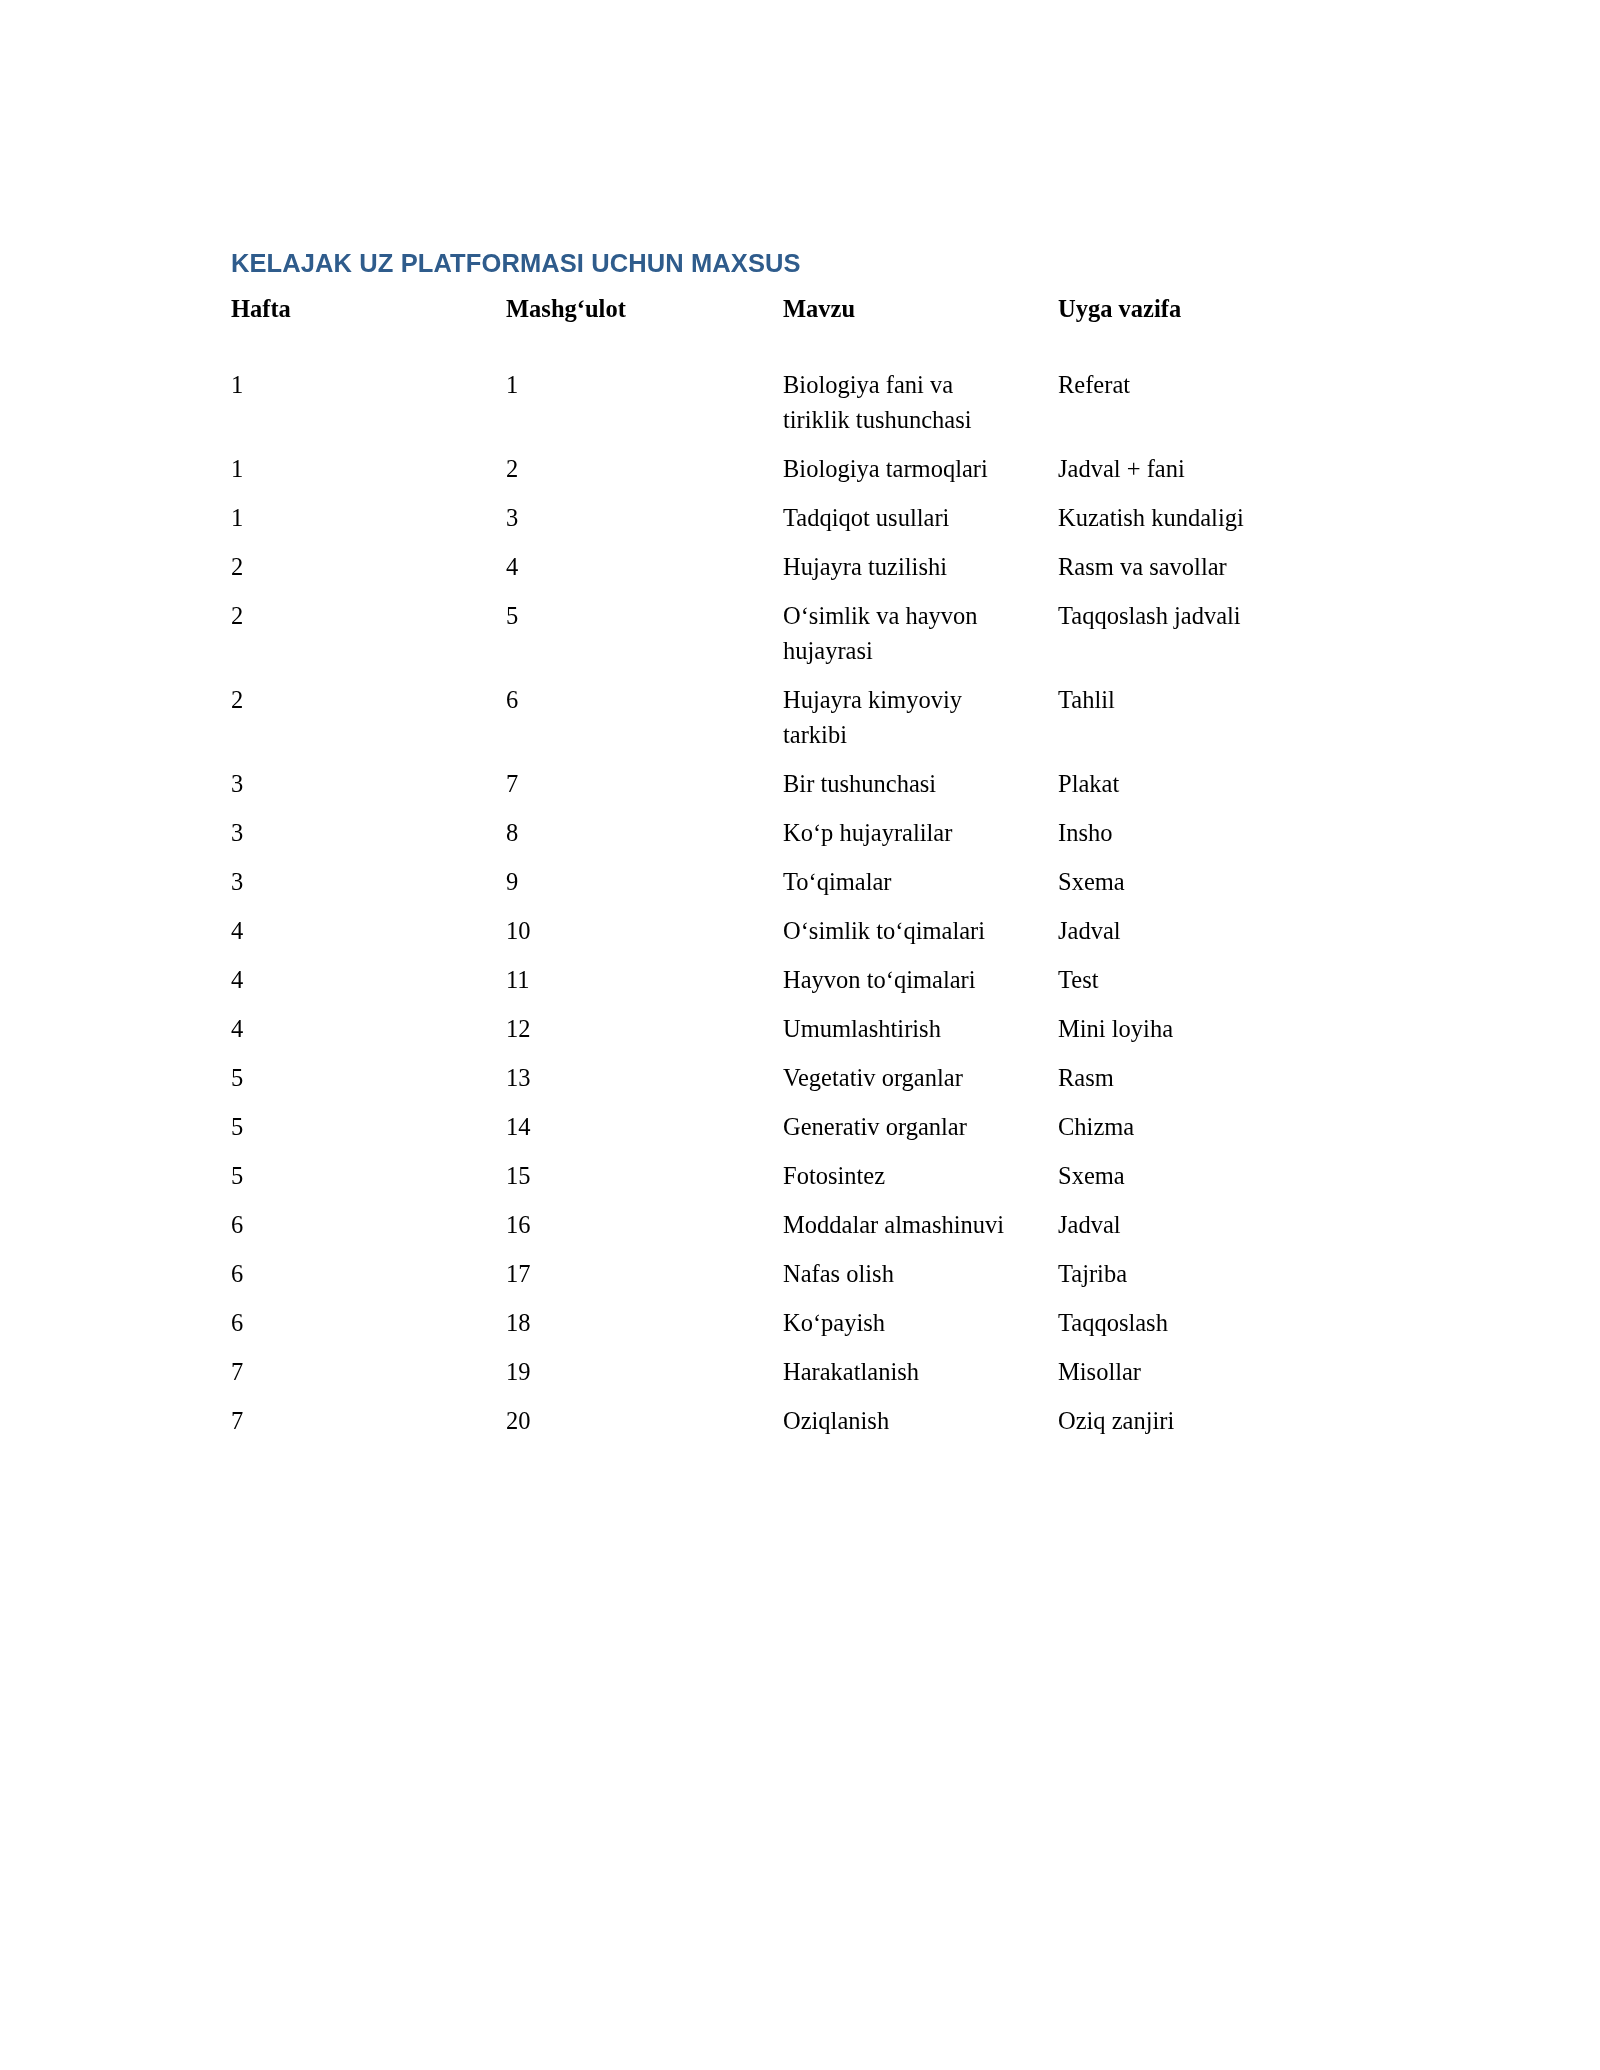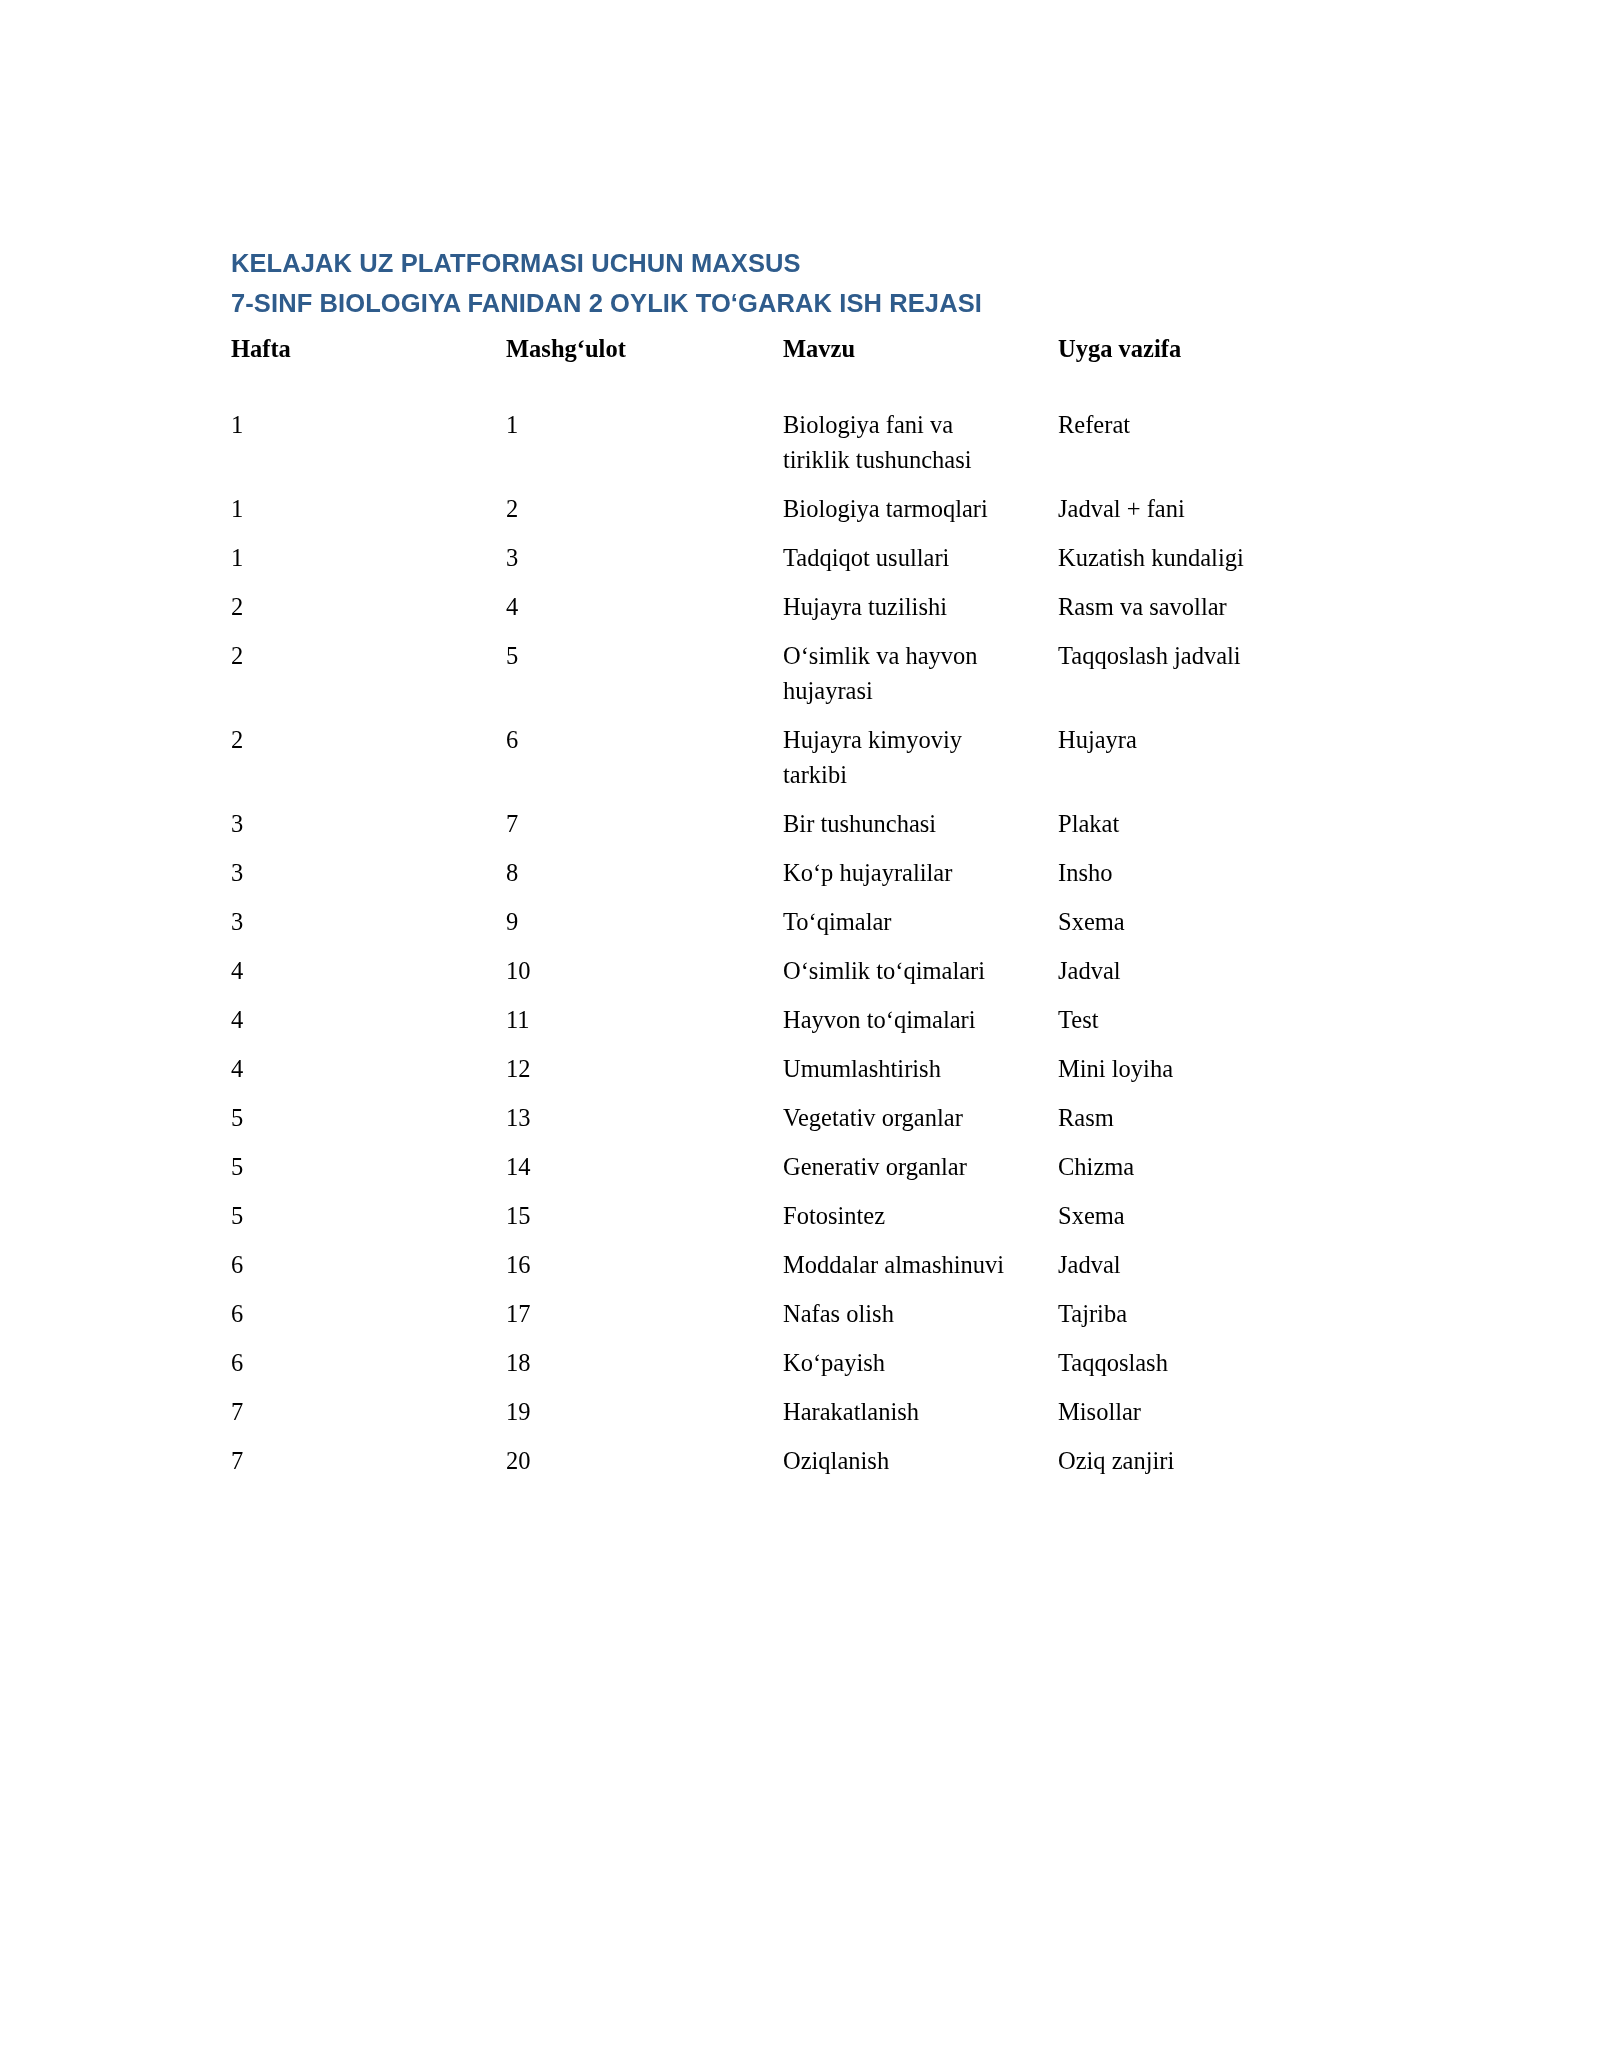--- a/index.html
+++ b/index.html
@@ -100,21 +100,20 @@
   }
 </style>
 </head>
 <body style="background: rgb(255, 255, 255);">
 
 <div id="page" style="background: rgb(255, 255, 255);">
   <div class="doc-body">
 
     <div class="title-block" style="color: rgb(47, 92, 140);">
       <span class="title-line">KELAJAK UZ PLATFORMASI UCHUN MAXSUS</span>
-      <span class="title-line">7-SINF BIOLOGIYA FANIDAN 2 OYLIK TO‘GARAK ISH REJASI</span>
     </div>
 
     <table class="plan-table" style="color: rgb(0, 0, 0);">
       <colgroup>
         <col class="c-hafta">
           <col class="c-mashg">
           <col class="c-mavzu">
           <col class="c-uyga">
       </colgroup>
       <thead>
@@ -200,21 +199,21 @@
             <td class="cell cell-hafta">
               <span class="cell-wrap">2</span>
             </td>
             <td class="cell cell-mashgulot">
               <span class="cell-wrap">6</span>
             </td>
             <td class="cell cell-mavzu">
               <span class="cell-wrap">Hujayra kimyoviy tarkibi</span>
             </td>
             <td class="cell cell-uyga">
-              <span class="cell-wrap">Hujayra</span>
+              <span class="cell-wrap">Tahlil</span>
             </td>
           </tr>
           <tr>
             <td class="cell cell-hafta">
               <span class="cell-wrap">3</span>
             </td>
             <td class="cell cell-mashgulot">
               <span class="cell-wrap">7</span>
             </td>
             <td class="cell cell-mavzu">

